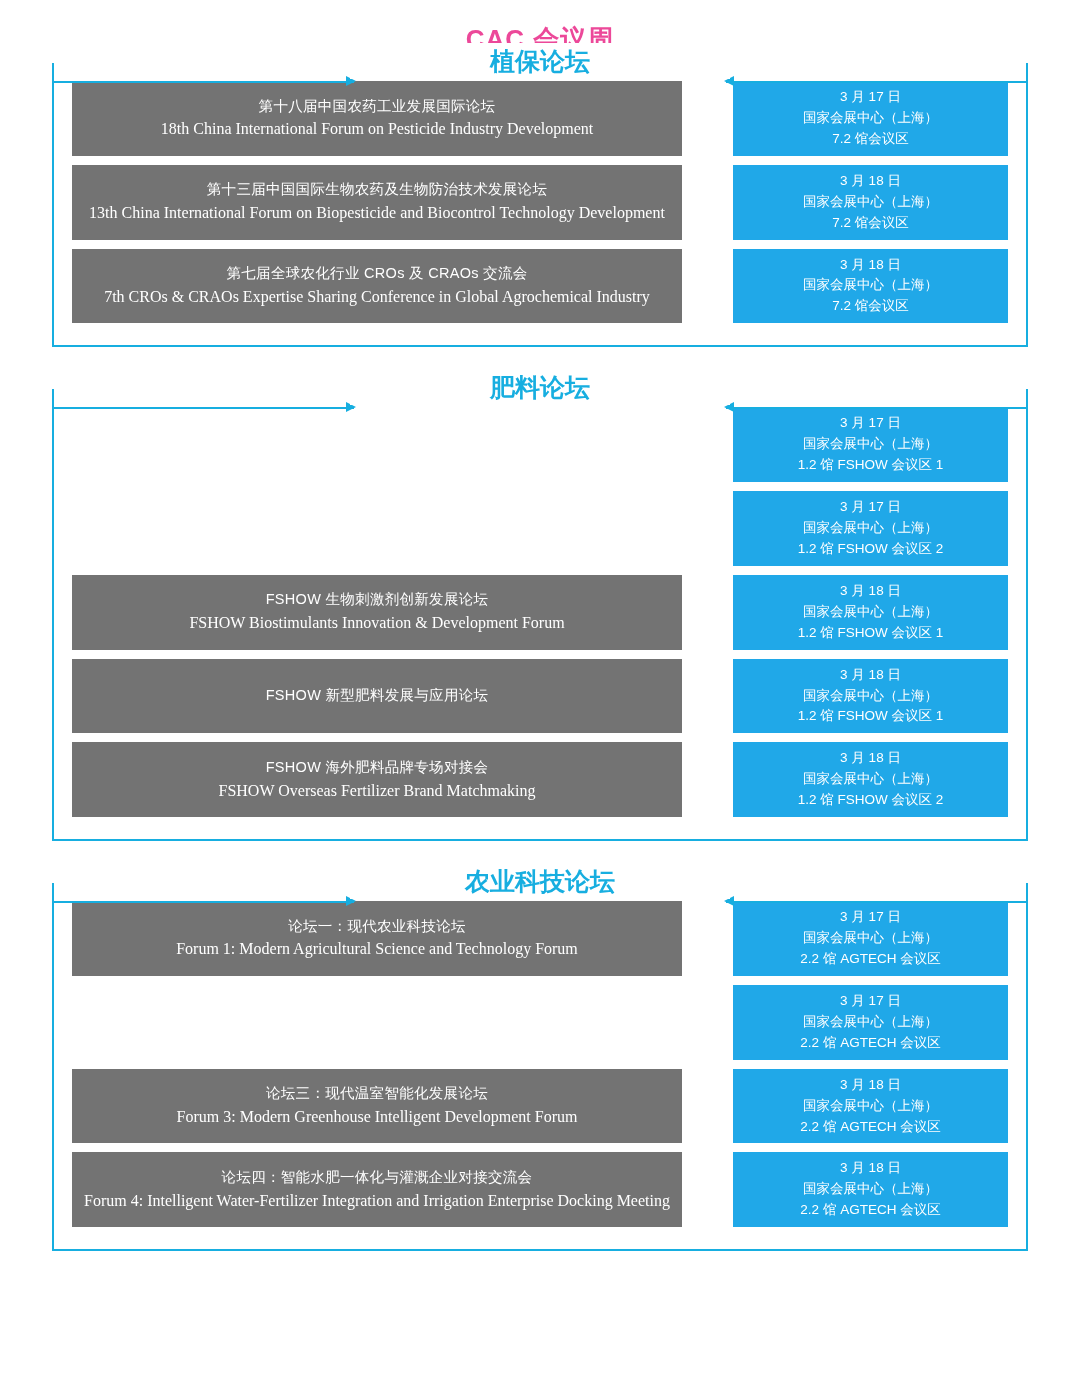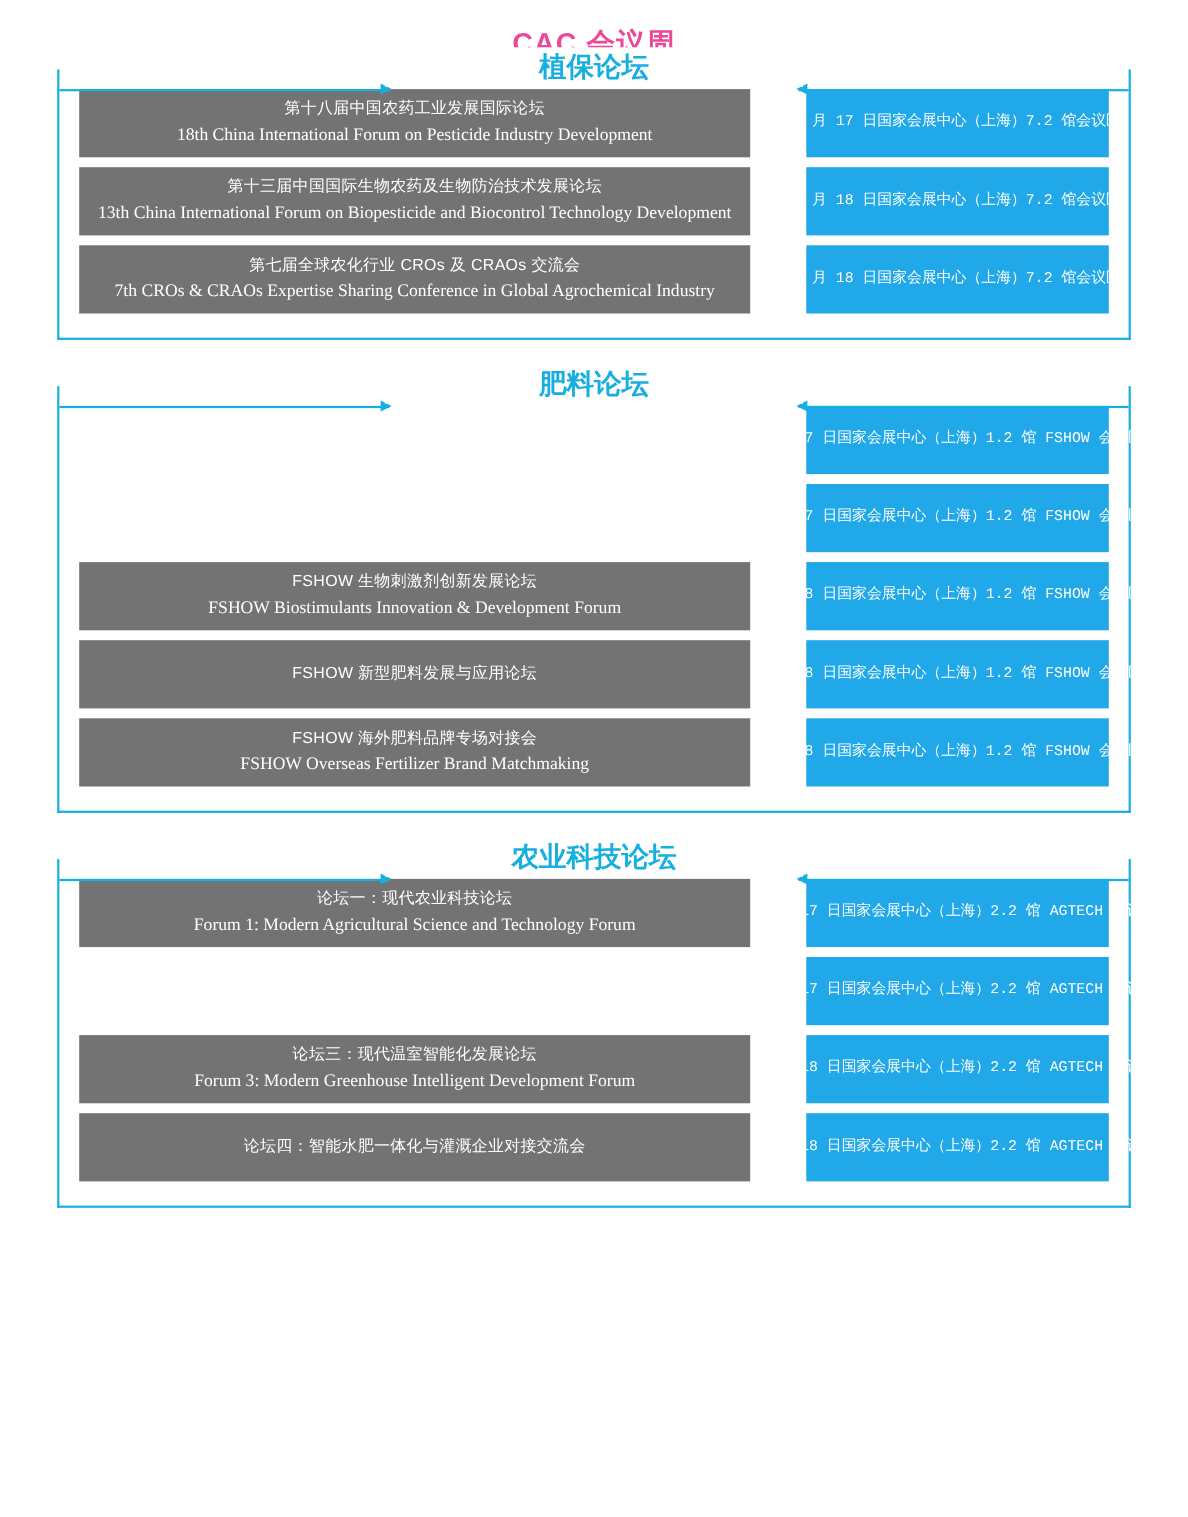--- a/index.html
+++ b/index.html
@@ -132,29 +132,28 @@
   .spacer {
     flex: 1 1 auto;
   }
   .meta {
     background: #20a8e8;
     color: #ffffff;
     flex: 0 0 275px;
     width: 275px;
     min-height: 62px;
     display: flex;
-    flex-direction: row;
+    flex-direction: column;
     align-items: center;
     justify-content: center;
     text-align: center;
     padding: 6px 6px;
     box-sizing: border-box;
     font-size: 13.5px;
     line-height: 1.55;
-    font-family: Liberation Mono, monospace;
   }
   .meta div { white-space: nowrap; }
 </style>
 </head>
 <body>
 
 <div class="page">
 
   <div class="main-title">CAC 会议周</div>
 
@@ -325,20 +324,21 @@
           <div class="meta">
             <div>3 月 18 日</div>
             <div>国家会展中心（上海）</div>
             <div>2.2 馆 AGTECH 会议区</div>
           </div>
         </div>
 
         <div class="row">
           <div class="card">
             <div class="cn">论坛四：智能水肥一体化与灌溉企业对接交流会</div>
+            <div class="en">Forum 4: Intelligent Water-Fertilizer Integration and Irrigation Enterprise Docking Meeting</div>
           </div>
           <div class="spacer"></div>
           <div class="meta">
             <div>3 月 18 日</div>
             <div>国家会展中心（上海）</div>
             <div>2.2 馆 AGTECH 会议区</div>
           </div>
         </div>
 
       </div>

